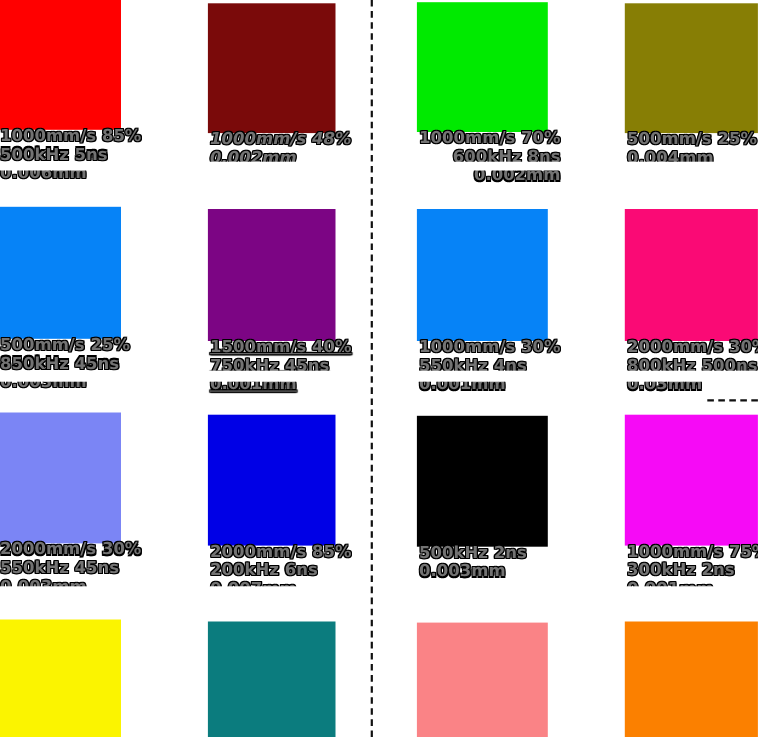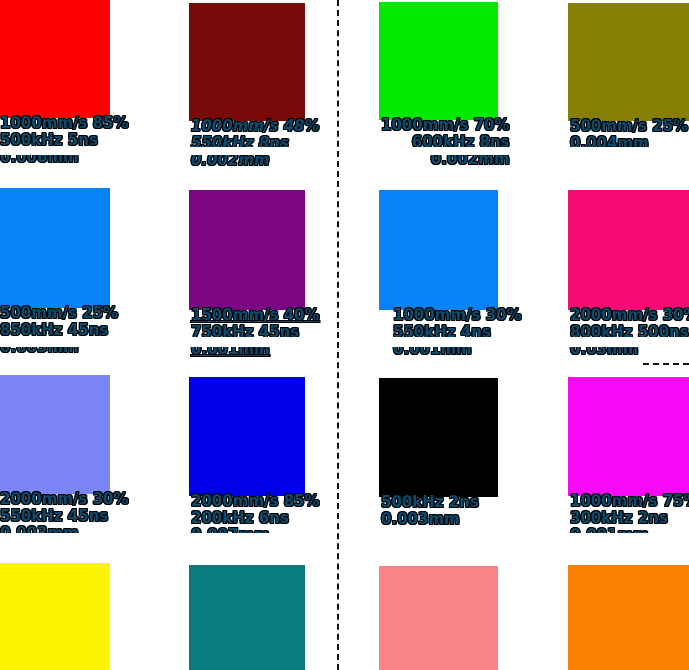--- a/index.html
+++ b/index.html
@@ -12,21 +12,21 @@
   #grid{position:absolute;inset:0;}
 
   .cell{position:absolute;}
   .swatch{position:absolute;left:0;top:0;}
   .labels{
     position:absolute;left:0;
     font-family:"DejaVu Sans",sans-serif;
     font-weight:bold;
     font-size:15px;
     line-height:17px;
-    color:#0c4a6e;
+    color:#737373;
     white-space:nowrap;
     -webkit-text-stroke:0;
     text-shadow:
       -1px -1px 0 #000, 1px -1px 0 #000,
       -1px  1px 0 #000, 1px  1px 0 #000,
        0px -1px 0 #000, 0px  1px 0 #000,
       -1px  0px 0 #000, 1px  0px 0 #000;
   }
   .lab-line{display:block;}
 
@@ -53,21 +53,20 @@
       <div class="labels" style="top: 115px; left: 0px;">
         <span class="lab-line">1000mm/s 85%</span>
         <span class="lab-line">500kHz 5ns</span>
         <span class="lab-line">0.006mm</span>
       </div>
     </div>
     <div class="cell" style="left: 189px; top: 3px;">
       <div class="swatch" title="dark-maroon" style="width: 116px; height: 118px; background: rgb(122, 10, 10);"></div>
       <div class="labels" style="top: 115px; left: 2px; font-style: italic;">
         <span class="lab-line">1000mm/s 48%</span>
-        <span class="lab-line">550kHz 8ns</span>
         <span class="lab-line">0.002mm</span>
       </div>
     </div>
     <div class="cell" style="left: 379px; top: 2px;">
       <div class="swatch" title="bright-green" style="width: 119px; height: 118px; background: rgb(0, 234, 0);"></div>
       <div class="labels" style="top: 115px; left: 2px; text-align: right;">
         <span class="lab-line">1000mm/s 70%</span>
         <span class="lab-line">600kHz 8ns</span>
         <span class="lab-line">0.002mm</span>
       </div>
@@ -90,21 +89,21 @@
     <div class="cell" style="left: 189px; top: 190px;">
       <div class="swatch" title="purple" style="width: 116px; height: 120px; background: rgb(124, 5, 132);"></div>
       <div class="labels" style="top: 117px; left: 2px; text-decoration: underline;">
         <span class="lab-line">1500mm/s 40%</span>
         <span class="lab-line">750kHz 45ns</span>
         <span class="lab-line">0.001mm</span>
       </div>
     </div>
     <div class="cell" style="left: 379px; top: 190px;">
       <div class="swatch" title="azure-blue" style="width: 119px; height: 120px; background: rgb(6, 131, 247);"></div>
-      <div class="labels" style="top: 117px; left: 2px; margin-left: 12px;">
+      <div class="labels" style="top: 117px; left: 2px;">
         <span class="lab-line">1000mm/s 30%</span>
         <span class="lab-line">550kHz 4ns</span>
         <span class="lab-line">0.001mm</span>
       </div>
     </div>
     <div class="cell" style="left: 568px; top: 190px;">
       <div class="swatch" title="deep-pink" style="width: 121px; height: 120px; background: rgb(250, 10, 117);"></div>
       <div class="labels" style="top: 117px; left: 2px;">
         <span class="lab-line">2000mm/s 30%</span>
         <span class="lab-line">800kHz 500ns</span>

